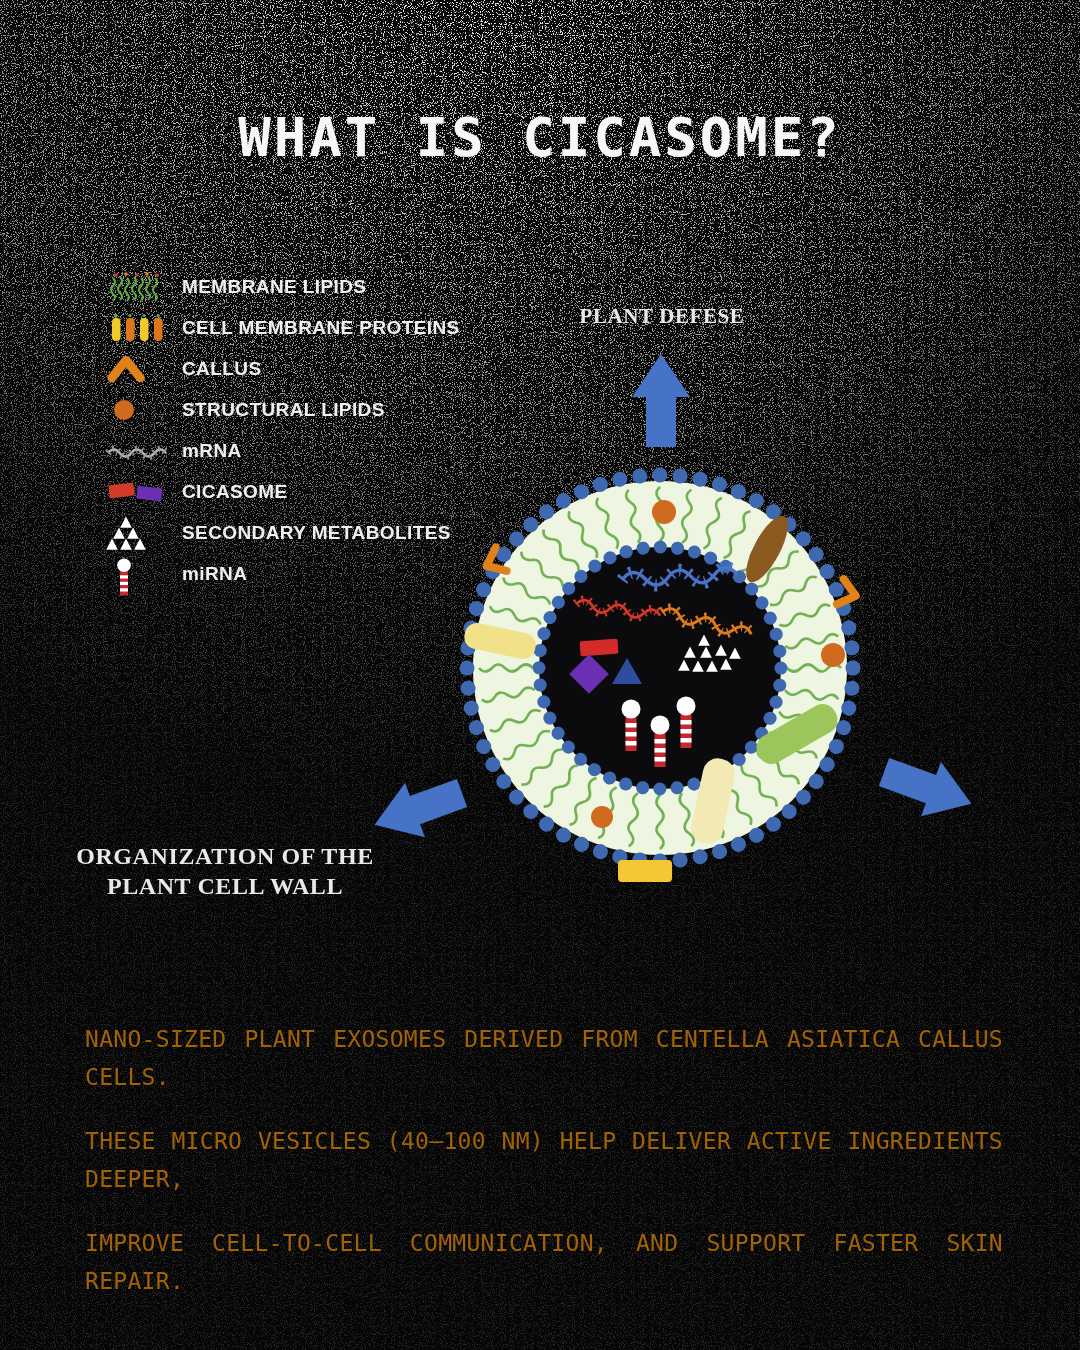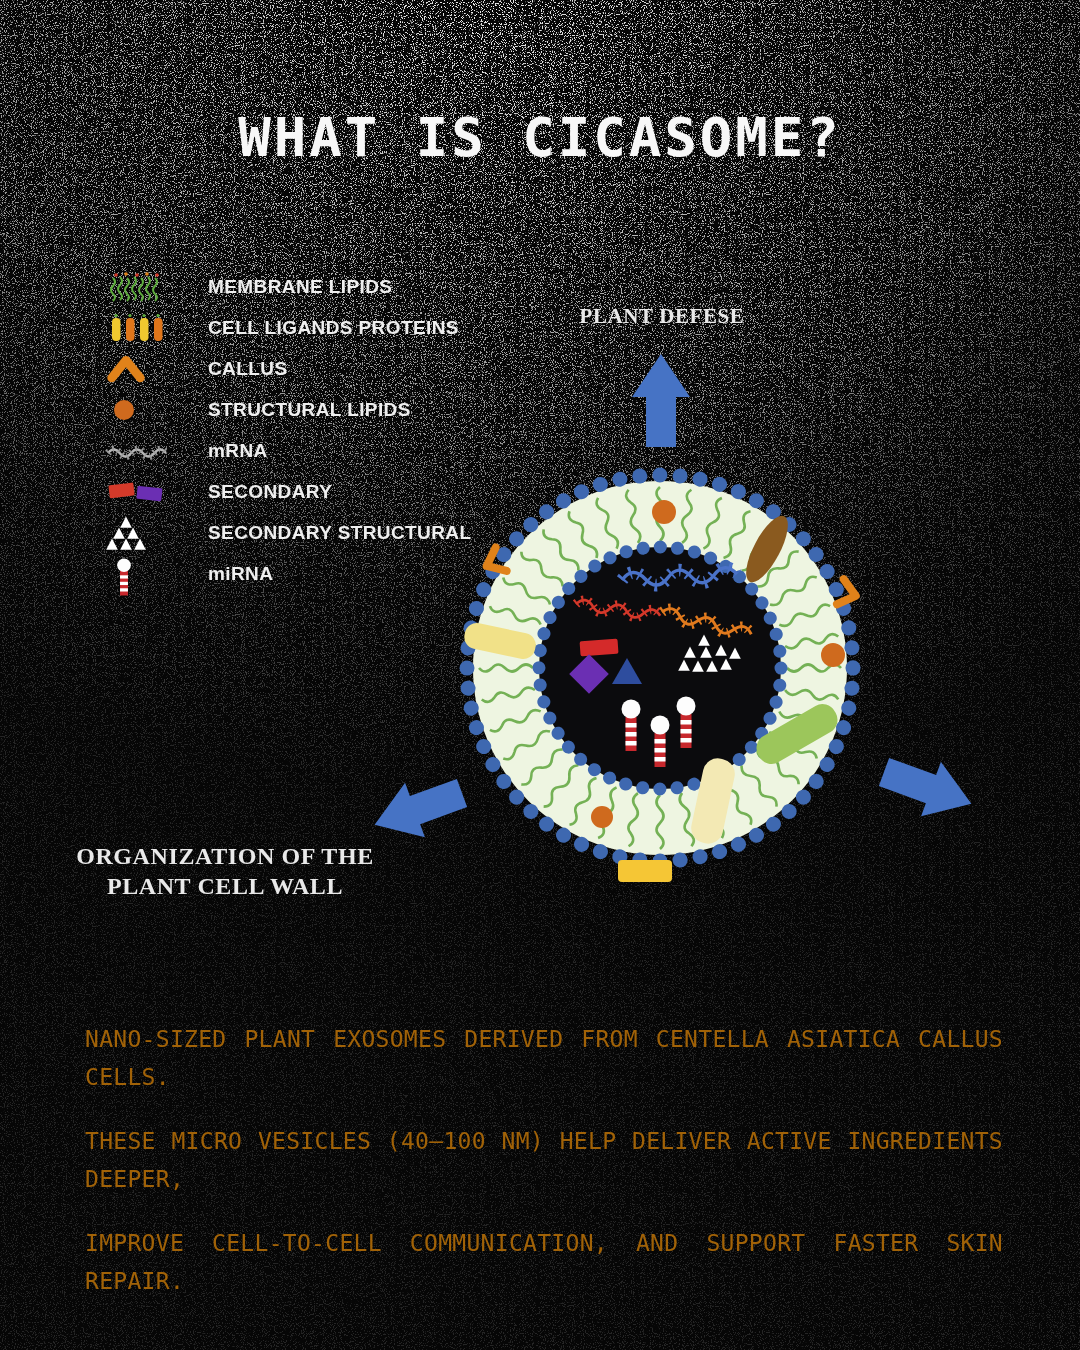--- a/index.html
+++ b/index.html
@@ -13,21 +13,21 @@
     opacity:.95;
     -webkit-mask-image: radial-gradient(115% 72% at 45% 0%, rgba(0,0,0,.96) 0%, rgba(0,0,0,.55) 45%, rgba(0,0,0,.20) 63%, rgba(0,0,0,0) 82%);
     mask-image: radial-gradient(115% 72% at 45% 0%, rgba(0,0,0,.96) 0%, rgba(0,0,0,.55) 45%, rgba(0,0,0,.20) 63%, rgba(0,0,0,0) 82%);
   }
   .title {
     position:absolute; top:106px; left:0; width:100%; margin:0;
     text-align:center; font-family:"DejaVu Sans Mono", monospace;
     font-weight:bold; font-size:54px; letter-spacing:3px; color:#f7f7f7;
   }
   .legend { position:absolute; left:106px; top:266px; display:flex; flex-direction:column; }
-  .legend-row { display:flex; align-items:center; height:41px;gap:26px; }
+  .legend-row { display:flex; align-items:center; height:41px; }
   .legend-icon { width:76px; display:flex; align-items:center; }
   .legend-icon svg { overflow:visible; }
   .legend-label {
     font-size:19px; font-weight:bold; color:#efefef;
     letter-spacing:.4px; white-space:nowrap;
   }
   .scene { position:absolute; inset:0; width:1080px; height:1350px; }
   .diagram-label { position:absolute; font-weight:bold; color:#e9e9e9; letter-spacing:.6px;font-family:Liberation Serif, serif; }
   .plant-defense { top:304px; left:512px; width:300px; text-align:center; font-size:21px; }
   .org-label { top:841px; left:58px; width:334px; text-align:center; font-size:24px; line-height:30px; }
@@ -102,21 +102,21 @@
           <circle cx="10" cy="2.5" r="1.6" fill="#5fae3e"></circle>
           <circle cx="24" cy="2.5" r="1.6" fill="#5fae3e"></circle>
           <circle cx="38" cy="2.5" r="1.6" fill="#5fae3e"></circle>
           <circle cx="52" cy="2.5" r="1.6" fill="#5fae3e"></circle>
           <rect x="6" y="5" width="8.5" height="23" rx="4" fill="#f0c92f"></rect>
           <rect x="20" y="5" width="8.5" height="23" rx="4" fill="#e0761a"></rect>
           <rect x="34" y="5" width="8.5" height="23" rx="4" fill="#f0c92f"></rect>
           <rect x="48" y="5" width="8.5" height="23" rx="4" fill="#e0761a"></rect>
         </svg>
       </span>
-      <span class="legend-label">CELL LIGANDS PROTEINS</span>
+      <span class="legend-label">CELL MEMBRANE PROTEINS</span>
     </div>
     <div class="legend-row">
       <span class="legend-icon">
         <svg width="44" height="28" viewBox="0 0 44 28">
           <use href="#ligand" transform="translate(20 13) scale(1.1)"></use>
         </svg>
       </span>
       <span class="legend-label">CALLUS</span>
     </div>
     <div class="legend-row">
@@ -138,36 +138,36 @@
       </span>
       <span class="legend-label">mRNA</span>
     </div>
     <div class="legend-row">
       <span class="legend-icon">
         <svg width="62" height="32" viewBox="0 0 62 32">
           <rect x="3" y="8" width="25" height="13" rx="1.5" fill="#d43a2a" transform="rotate(-7 15 14)"></rect>
           <rect x="31" y="11" width="25" height="13" rx="1.5" fill="#6b2fb3" transform="rotate(6 43 17)"></rect>
         </svg>
       </span>
-      <span class="legend-label">SECONDARY</span>
+      <span class="legend-label">CICASOME</span>
     </div>
     <div class="legend-row">
       <span class="legend-icon">
         <svg width="48" height="36" viewBox="0 0 48 36">
           <g fill="#ffffff">
             <use href="#tri" transform="translate(20 8)"></use>
             <use href="#tri" transform="translate(13 19)"></use>
             <use href="#tri" transform="translate(27 19)"></use>
             <use href="#tri" transform="translate(6 30)"></use>
             <use href="#tri" transform="translate(20 30)"></use>
             <use href="#tri" transform="translate(34 30)"></use>
           </g>
         </svg>
       </span>
-      <span class="legend-label">SECONDARY STRUCTURAL</span>
+      <span class="legend-label">SECONDARY METABOLITES</span>
     </div>
     <div class="legend-row">
       <span class="legend-icon">
         <svg width="44" height="46" viewBox="0 0 44 46">
           <use href="#pin" transform="translate(18 20) scale(0.72)"></use>
         </svg>
       </span>
       <span class="legend-label">miRNA</span>
     </div>
   </div>

